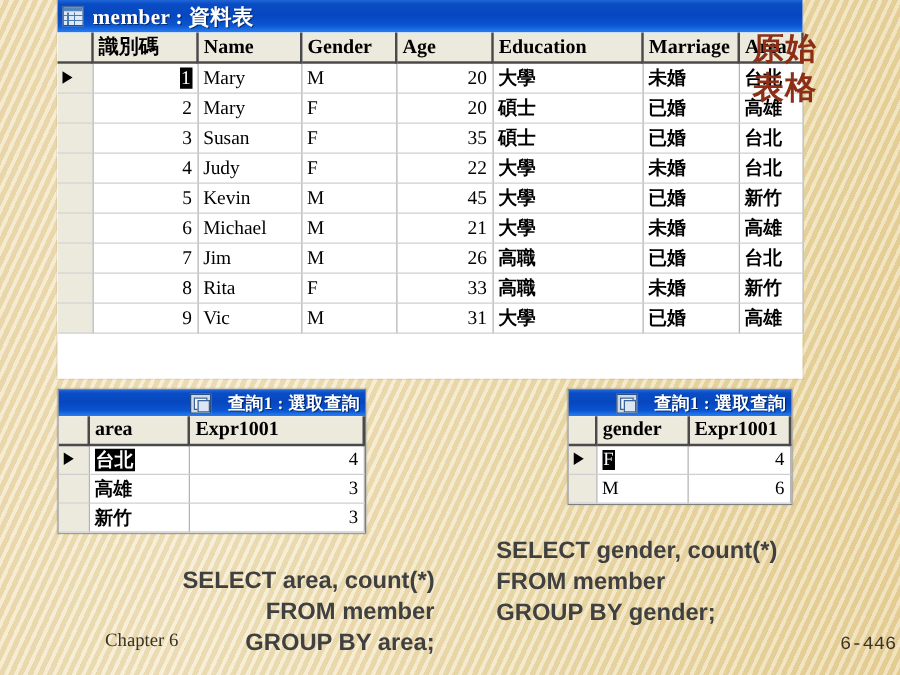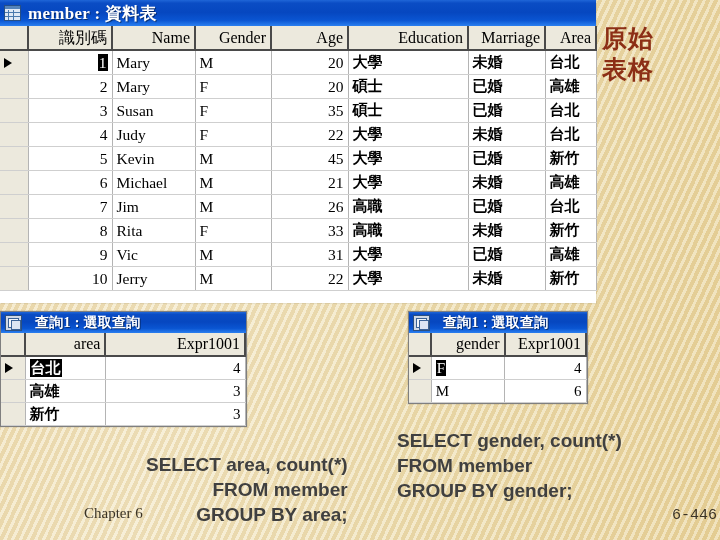--- a/index.html
+++ b/index.html
@@ -10,27 +10,27 @@
       repeating-linear-gradient(115deg,
         rgba(255,255,255,.34) 0px,
         rgba(255,255,255,.34) 3px,
         rgba(196,160,96,.16) 3px,
         rgba(196,160,96,.16) 7px),
       linear-gradient(100deg,#efdfb4 0%,#f3e7c4 28%,#eedfb2 60%,#e9d49b 100%);
   }
 
   
   .win{position:absolute;background:#fff;border:1px solid #7f7f7f;
-       box-shadow:0 0 0 1px rgba(0,0,0,.06);}
+       box-shadow:0 0 0 1px rgba(0,0,0,.06);margin-left:46px;}
   .titlebar{
     height:25px;display:flex;align-items:center;gap:7px;padding:0 4px;
     background:linear-gradient(180deg,#1f66d8 0%,#0a4cc4 12%,#0647c0 48%,#0a55d2 78%,#2a7ff0 100%);
     color:#fff;
   }
-  .titlebar.small{height:21px;gap:13px;}
+  .titlebar.small{height:21px;gap:13px;justify-content:flex-end;}
   .tb-title{
     font-family:"Liberation Serif",serif;font-weight:bold;letter-spacing:.3px;
     font-size:17px;white-space:nowrap;text-shadow:1px 1px 0 rgba(0,0,0,.45);
   }
   .titlebar.small .tb-title{font-size:14px;}
 
   
   .ds-icon{width:15px;height:14px;background:#dfe9f6;border:1px solid #264f86;
            display:block;position:relative;flex:0 0 auto;}
   .ds-icon:before{content:"";position:absolute;left:0;top:0;right:0;height:3px;background:#5584bb;}
@@ -49,21 +49,21 @@
 
   
   table.grid{border-collapse:collapse;table-layout:fixed;width:100%;background:#fff;}
   table.grid th,table.grid td{
     border-right:1px solid #b4b4b4;border-bottom:1px solid #cfcfcf;
     padding:0 4px;overflow:hidden;white-space:nowrap;
     font-family:"Liberation Serif",serif;
   }
   table.grid th{
     background:#ece9dd;border-bottom:2px solid #4a4a4a;border-right:2px solid #4a4a4a;
-    text-align:right;font-weight:normal;font-size:16px;color:#000;
+    text-align:left;font-weight:bold;font-size:16px;color:#000;
   }
   .sel-col{width:28px;background:#ece9dd;border-right:2px solid #4a4a4a;}
   td.sel-col{background:#ece9dd;}
   .arrow{display:inline-block;width:0;height:0;
          border-left:8px solid #000;border-top:5px solid transparent;border-bottom:5px solid transparent;}
   .num{text-align:right;}
   .sel-cell{background:#000;color:#fff;padding:0 1px;}
 
   
   #member-window{left:0;top:0;width:596px;height:303px;border:none;}
@@ -212,30 +212,20 @@
       <tr>
         <td class="sel-col"></td>
         <td class="num">9</td>
         <td>Vic</td>
         <td>M</td>
         <td class="num">31</td>
         <td class="cjk">大學</td>
         <td class="cjk">已婚</td>
         <td class="cjk">高雄</td>
       </tr>
-      <tr>
-        <td class="sel-col"></td>
-        <td class="num">10</td>
-        <td>Jerry</td>
-        <td>M</td>
-        <td class="num">22</td>
-        <td class="cjk">大學</td>
-        <td class="cjk">未婚</td>
-        <td class="cjk">新竹</td>
-      </tr>
     </tbody>
   </table>
 </div>
 
 <div class="win" id="query-area-window">
   <div class="titlebar small">
     <span class="q-icon"></span>
     <span class="tb-title">查詢1 : 選取查詢</span>
   </div>
   <table class="grid qgrid">

